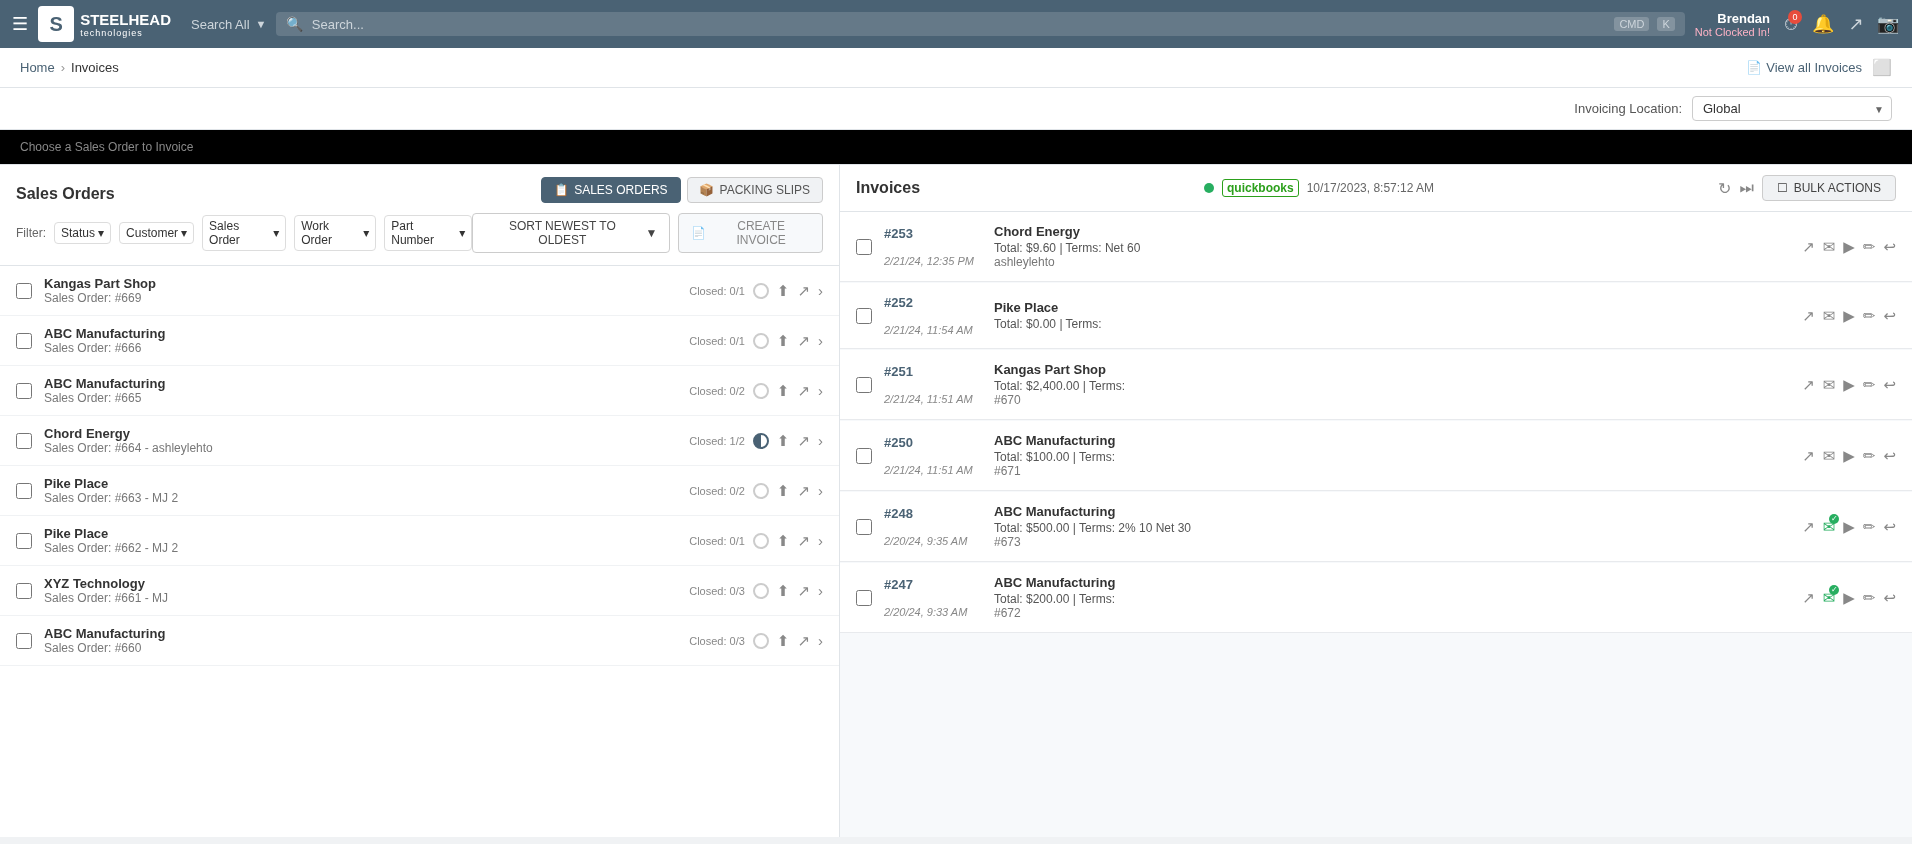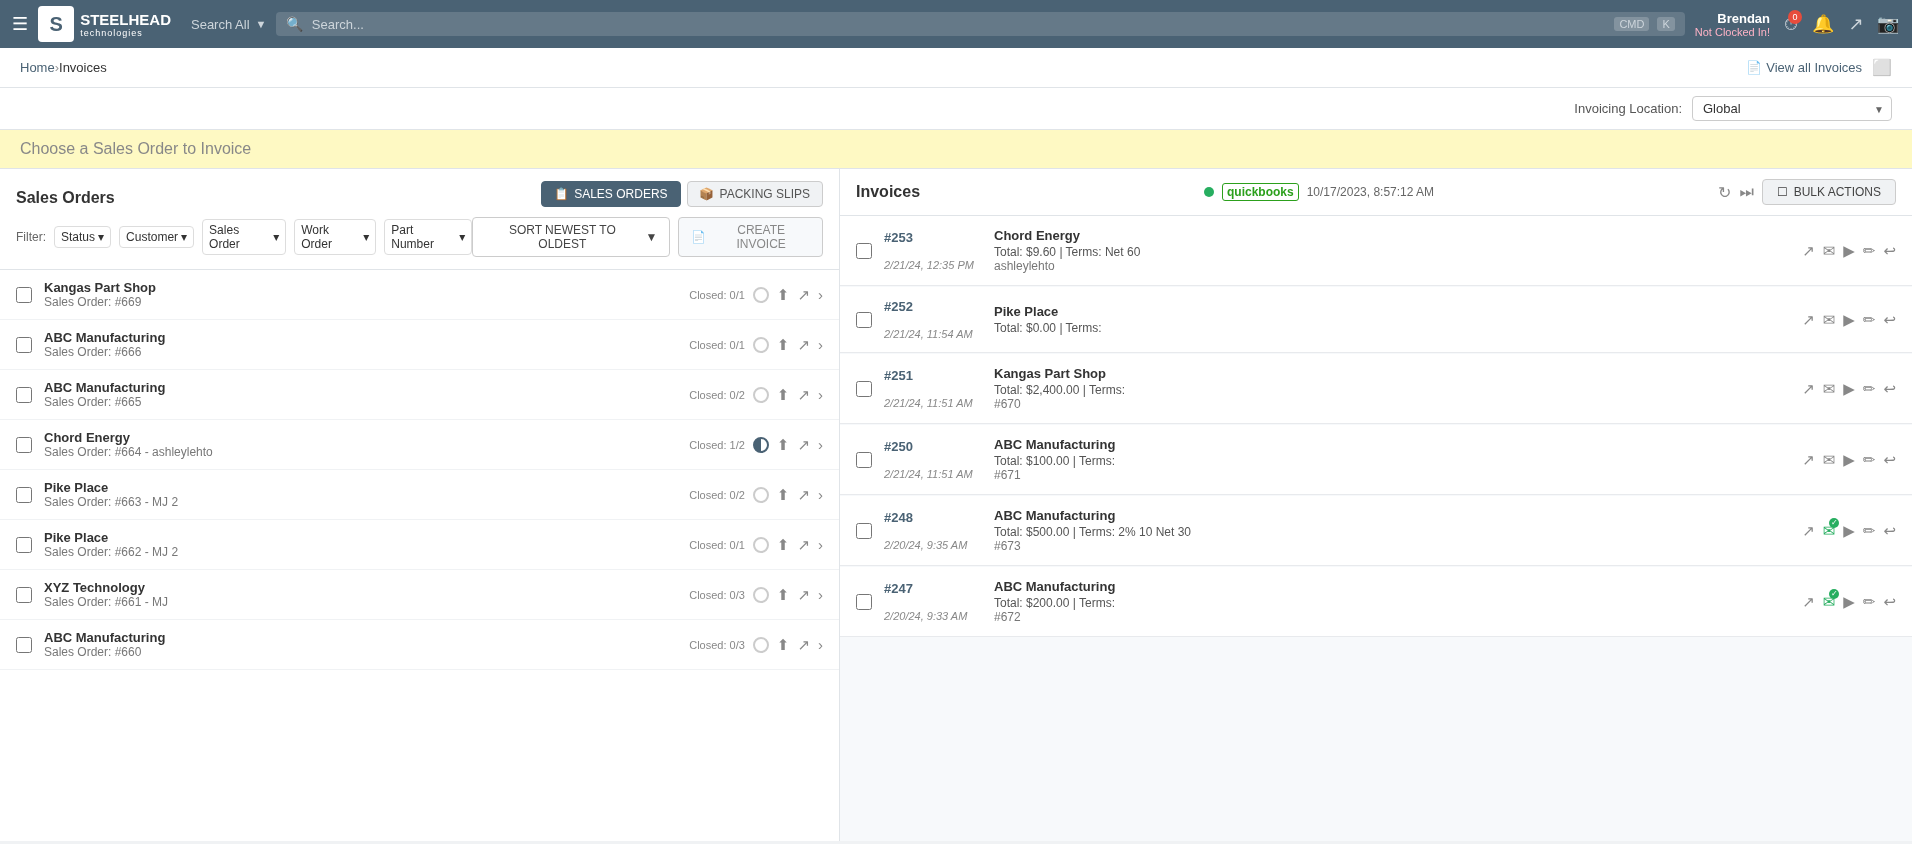--- a/index.html
+++ b/index.html
@@ -21,36 +21,36 @@
     .topnav-kbd { background: rgba(255,255,255,0.2); color: #cdd5db; border-radius: 3px; padding: 1px 5px; font-size: 11px; }
     .topnav-right { margin-left: auto; display: flex; align-items: center; gap: 14px; }
     .topnav-user { color: #fff; text-align: right; }
     .topnav-user-name { font-weight: 600; font-size: 13px; }
     .topnav-user-status { font-size: 11px; color: #f0b; color: #ffb3c6; }
     .topnav-icon { color: #cdd5db; font-size: 18px; cursor: pointer; position: relative; }
     .topnav-badge { position: absolute; top: -4px; right: -4px; background: #e74c3c; color: #fff; border-radius: 50%; width: 14px; height: 14px; font-size: 9px; display: flex; align-items: center; justify-content: center; }
 
     
     .breadcrumb-bar { background: #fff; padding: 10px 20px; display: flex; align-items: center; justify-content: space-between; border-bottom: 1px solid #e0e4e8; }
-    .breadcrumb { display: flex; align-items: center; font-size: 13px; }
+    .breadcrumb { display: flex; align-items: center; gap: 6px; font-size: 13px; }
     .breadcrumb-home { color: #4a6274; cursor: pointer; }
     .breadcrumb-sep { color: #999; }
     .breadcrumb-current { color: #333; font-weight: 500; }
     .breadcrumb-actions { display: flex; align-items: center; gap: 10px; }
     .breadcrumb-link { color: #4a6274; font-size: 13px; cursor: pointer; display: flex; align-items: center; gap: 4px; }
 
     
     .location-bar { background: #fff; padding: 8px 20px; display: flex; align-items: center; justify-content: flex-end; gap: 10px; border-bottom: 1px solid #e0e4e8; }
     .location-label { color: #555; font-size: 13px; }
     .location-select { border: 1px solid #ccc; border-radius: 4px; padding: 4px 28px 4px 10px; font-size: 13px; color: #333; background: #fff; appearance: none; cursor: pointer; min-width: 200px; }
     .location-select-wrap { position: relative; }
     .location-select-wrap::after { content: '▼'; position: absolute; right: 8px; top: 50%; transform: translateY(-50%); font-size: 10px; color: #666; pointer-events: none; }
 
     
-    .sales-hint { background: #fef9c3; padding: 10px 20px; font-size: 16px; color: #888; border-bottom: 1px solid #e0e4e8; }
+    .sales-hint { background: #000000; padding: 10px 20px; font-size: 12px; color: #888; border-bottom: 1px solid #e0e4e8; }
 
     
     .main-content { display: flex; height: calc(100vh - 172px); }
 
     
     .left-panel { width: 840px; min-width: 840px; background: #fff; border-right: 1px solid #e0e4e8; display: flex; flex-direction: column; }
     .left-header { padding: 12px 16px; border-bottom: 1px solid #e0e4e8; }
     .left-header-top { display: flex; align-items: flex-end; justify-content: space-between; margin-bottom: 10px; }
     .left-title { font-size: 16px; font-weight: 600; color: #333; }
     .tab-group { display: flex; gap: 6px; }

